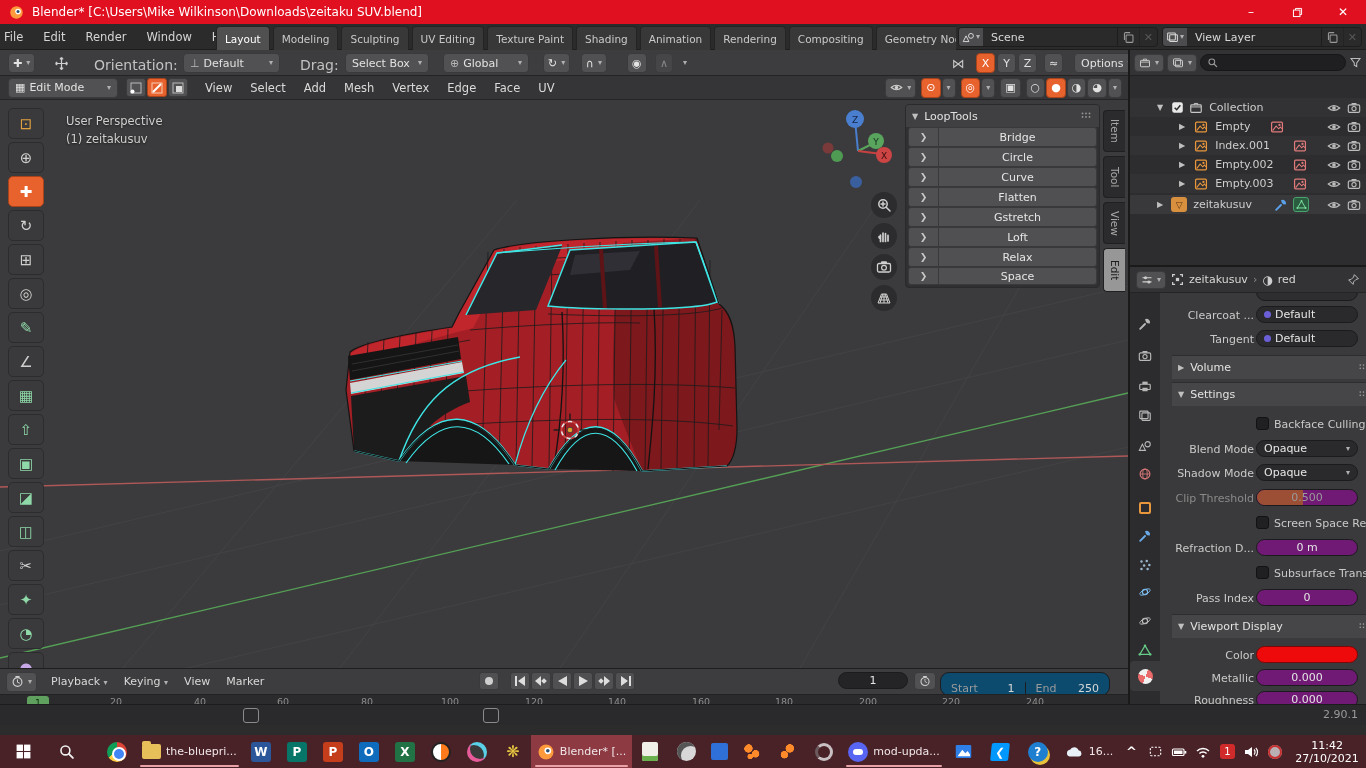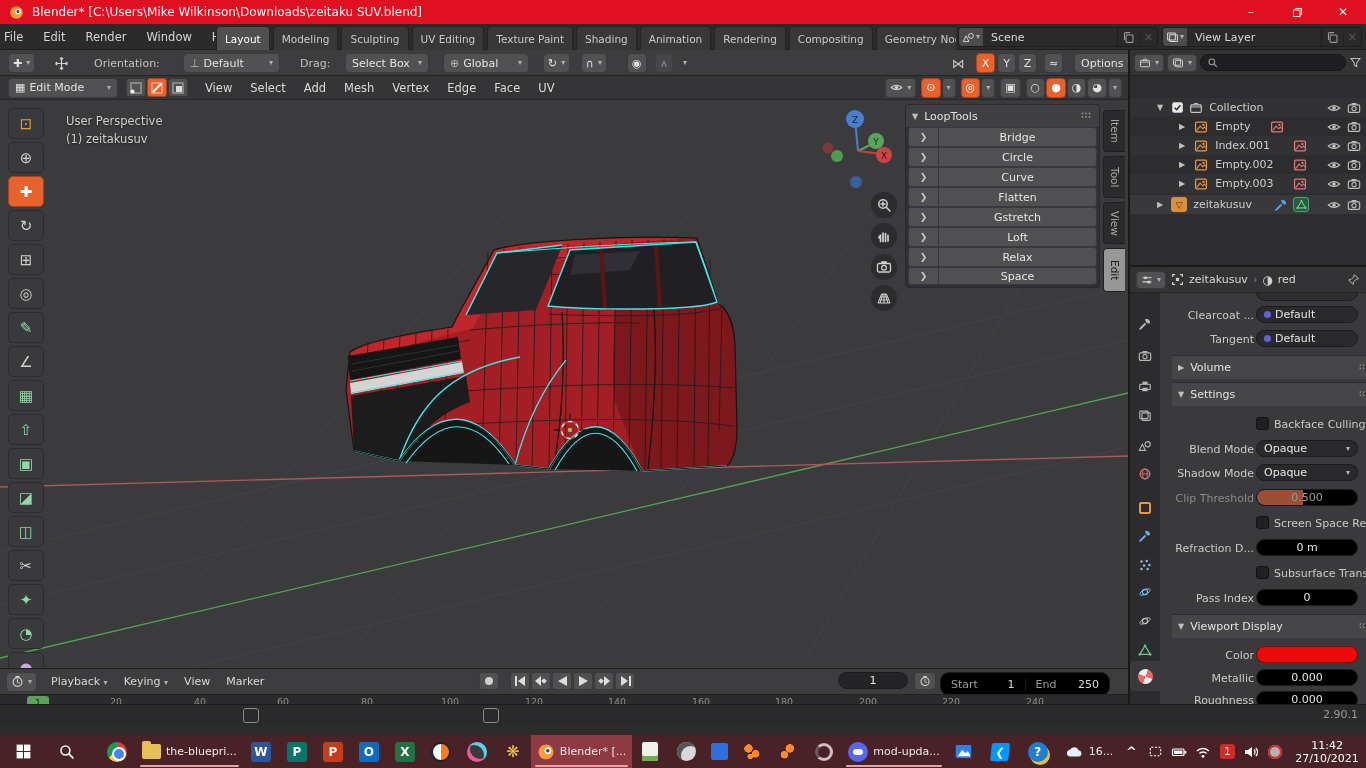--- a/index.html
+++ b/index.html
@@ -23,21 +23,21 @@
   .idsel .ic{background:#4c4c4e;display:flex;align-items:center;padding:0 3px;gap:1px}
   .idsel .nm{display:flex;align-items:center;padding:0 8px;color:#d8d8d8;flex:1}
   .idsel .sb{display:flex;align-items:center;padding:0 4px;color:#9a9a9a;border-left:1px solid #1d1d1d}
   .chev{font-size:8px;color:#b0b0b0;line-height:1}
   
   .toolsettings{position:absolute;left:0;top:50px;width:1128px;height:26px;background:#3d3d3f;border-bottom:1px solid #232323}
   .wg{display:inline-flex;align-items:center;gap:4px;background:#515153;border:1px solid #3a3a3c;border-radius:4px;height:20px;padding:0 6px;color:#e2e2e2;font-size:11px;white-space:nowrap}
   .wg.sq{padding:0 4px}
   .wg.dim{opacity:.45}
   .wg.on{background:#e8622d;border-color:#a8431c;color:#fff}
-  .lbl{color:#c2c2c2;font-size:11px;white-space:nowrap}
+  .lbl{color:#c2c2c2;font-size:14px;white-space:nowrap}
   
   .vph{position:absolute;left:0;top:76px;width:1128px;height:24px;background:#353537;border-bottom:1px solid #252527;display:flex;align-items:center}
   .vmenu{padding:0 9px;color:#dadada;font-size:11.5px}
   .modebtns{display:flex;gap:1px;margin:0 8px}
   .modebtn{width:20px;height:19px;background:#515153;border:1px solid #3a3a3c;display:flex;align-items:center;justify-content:center;border-radius:3px}
   .modebtn.on{background:#e8622d;border-color:#a8431c}
   
   .viewport{position:absolute;left:0;top:76px;width:1128px;height:592px;background:#3b3b3d;overflow:hidden}
   .ovtext{position:absolute;left:66px;top:36px;color:#cfcfcf;font-size:11.5px;text-shadow:0 1px 2px rgba(0,0,0,.5);line-height:18px}
   
@@ -66,21 +66,21 @@
   .ott{white-space:nowrap}
   .ocell{position:absolute;display:flex;align-items:center}
   
   .props{position:absolute;left:0;top:215px;width:236px;height:449px;background:#3a3a3c;border-top:2px solid #1a1a1a}
   .ptabs{position:absolute;left:0;top:26px;width:30px;height:423px;background:#2c2c2e}
   .ptab{position:absolute;left:0;width:30px;height:26px;display:flex;align-items:center;justify-content:center}
   .ptab.on{background:#3a3a3c;border-radius:4px 0 0 4px}
   .phead{position:absolute;left:0;top:0;width:236px;height:26px;background:#333335;border-bottom:1px solid #242424;display:flex;align-items:center;padding:0 6px;gap:5px}
   .pc{position:absolute;left:42px;top:26px;width:206px;height:423px;overflow:hidden}
   .plabel{position:absolute;width:80px;text-align:right;color:#c9c9c9;font-size:11px;white-space:nowrap;overflow:hidden}
-  .pfield{position:absolute;left:84px;width:102px;height:17px;background:#000000;border:1px solid #1b1b1d;border-radius:9px;display:flex;align-items:center;justify-content:center;color:#e5e5e5;font-size:11px}
+  .pfield{position:absolute;left:84px;width:102px;height:17px;background:#701a75;border:1px solid #1b1b1d;border-radius:9px;display:flex;align-items:center;justify-content:center;color:#e5e5e5;font-size:11px}
   .pfield.dd{justify-content:flex-start;padding:0 7px;background:#2a2a2c}
   .pfield.dd .chev{margin-left:auto}
   .psect{position:absolute;left:-30px;width:236px;height:24px;background:#464648;display:flex;align-items:center;padding-left:36px;gap:6px;color:#e2e2e2;border-top:1px solid #2d2d2f}
   .caret{font-size:8px;color:#c0c0c0}
   .cbx{position:absolute;width:13px;height:13px;background:#202022;border:1px solid #121214;border-radius:3px}
   .cblab{position:absolute;color:#c9c9c9;white-space:nowrap}
   .adot{position:absolute;width:5px;height:5px;border-radius:50%;background:#8a8a8a}
   .pdot{width:7px;height:7px;border-radius:50%;background:#6a5fd6;flex:0 0 auto;margin-right:4px}
   
   .timeline{position:absolute;left:0;top:668px;width:1128px;height:46px;background:#3d3d3f;border-top:1px solid #1e1e1e}
@@ -1128,21 +1128,21 @@
       </div>
 
       <div class="abs pfield" style="left:838px;top:3px;width:70px;background:#242426">
           <span>1</span>
         </div>
       <div class="abs wg sq" style="left:914px;top:3px;height:18px">
           <svg class="i" width="12" height="12" style="color:#cfcfcf">
             <use href="#sy-clock"></use>
           </svg>
         </div>
-      <div class="abs" style="left:940px;top:3px;width:170px;height:24px;background:#000000;border:1px solid #1d1d1f;border-radius:9px;display:flex;align-items:center">
+      <div class="abs" style="left:940px;top:3px;width:170px;height:24px;background:#0c4a6e;border:1px solid #1d1d1f;border-radius:9px;display:flex;align-items:flex-end">
         <div style="flex:1;display:flex;justify-content:space-between;padding:0 10px;border-right:1px solid #1d1d1f">
             <span style="color:#9a9a9a">Start</span>
             <span>1</span>
           </div>
         <div style="flex:1;display:flex;justify-content:space-between;padding:0 10px">
             <span style="color:#9a9a9a">End</span>
             <span>250</span>
           </div>
       </div>
     </div>

